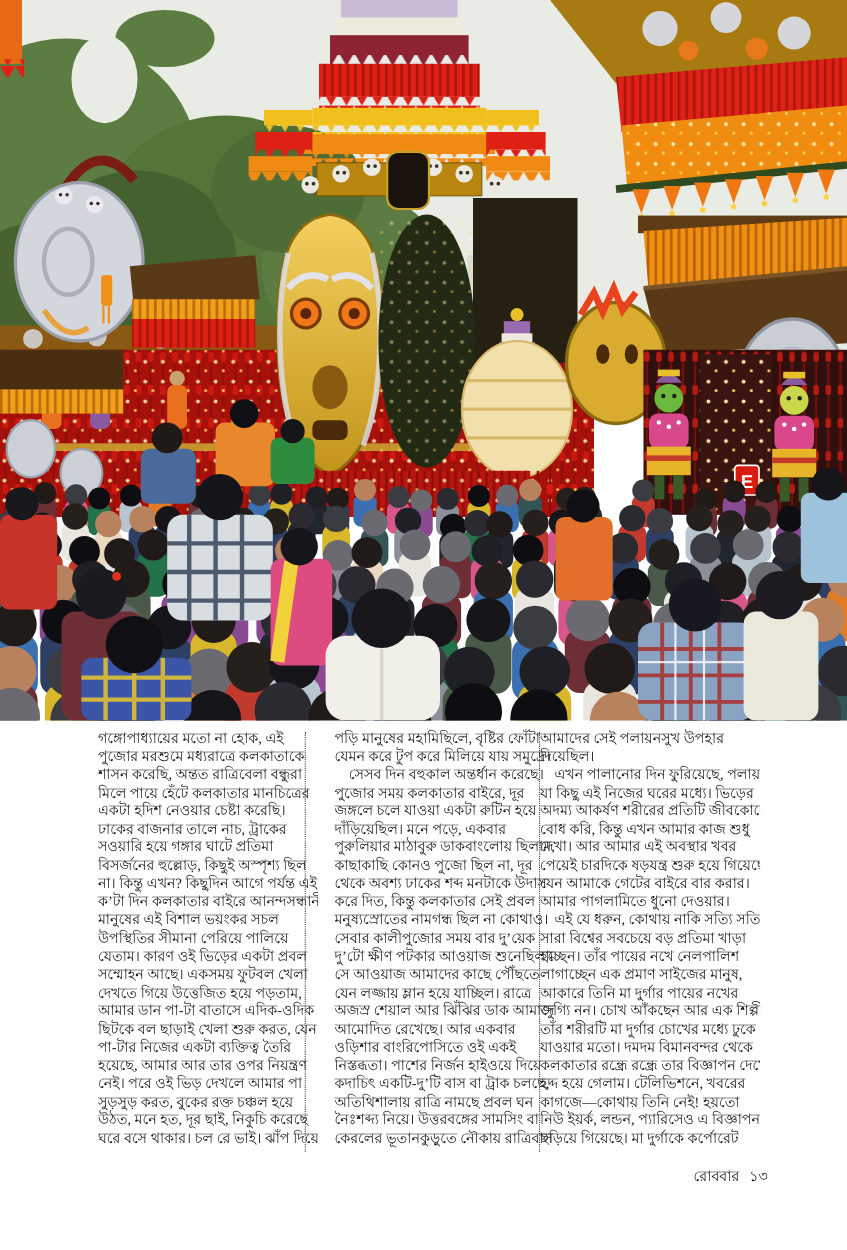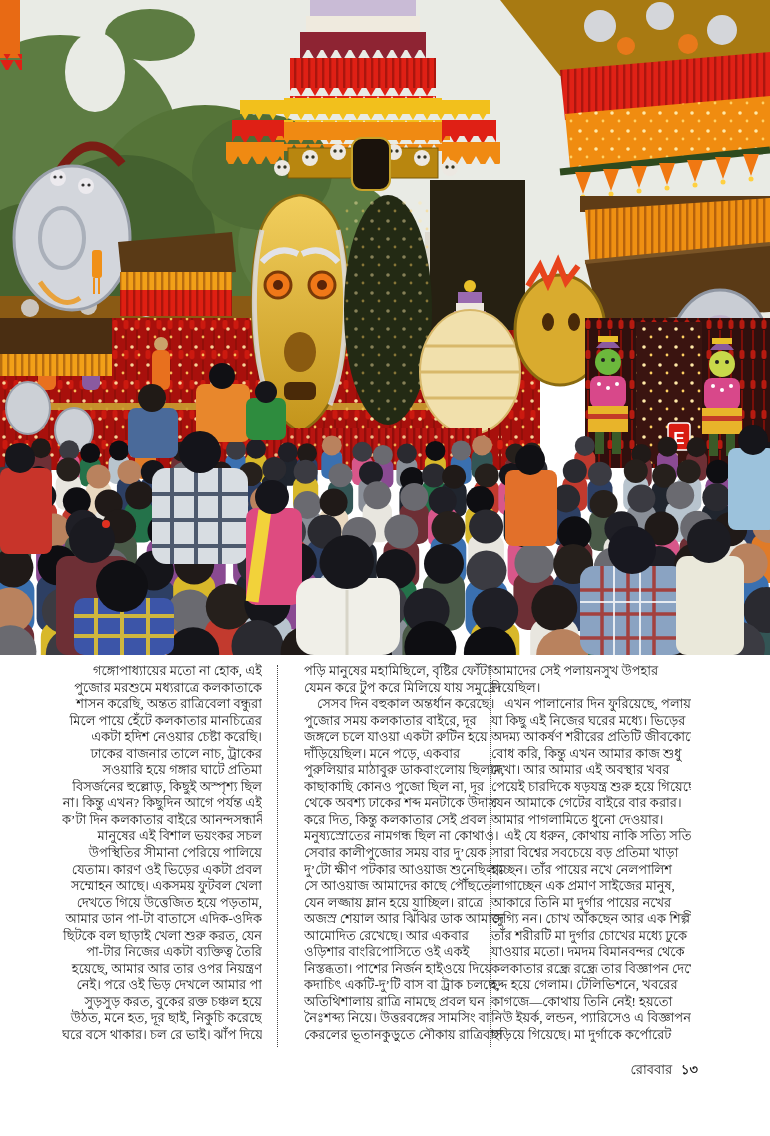--- a/index.html
+++ b/index.html
@@ -2,26 +2,26 @@
 <html><head>
 <meta charset="utf-8">
 <style>
   html,body{margin:0;padding:0;background:#ffffff;}
   body{width:770px;height:1136px;position:relative;overflow:hidden;
        font-family:"Liberation Serif",serif;color:#1a1a1a;}
   .photo{position:absolute;left:0;top:0;width:770px;height:655px;overflow:hidden;}
   .photo svg{display:block;}
   .col{position:absolute;top:663px;width:200px;font-size:13px;line-height:16.55px;
        white-space:pre;overflow:hidden;height:384px;}
-  #col1{left:62px;text-align:right;} #col2{left:304px;} #col3{left:491px;}
+  #col1{left:89px;} #col2{left:304px;} #col3{left:491px;}
   .sep{position:absolute;top:665px;height:382px;width:0;border-left:1px dotted #444;}
   #sep1{left:277px;} #sep2{left:490px;}
   .footer{position:absolute;top:1060px;left:503px;width:195px;text-align:right;
           font-size:13px;}
-  .footer .pgnum{margin-left:9px;font-weight:bold;}
+  .footer .pgnum{margin-left:9px;}
 </style>
 </head>
 <body>
 
 <div class="photo">
 <svg width="770" height="655" viewBox="0 0 770 655" xmlns="http://www.w3.org/2000/svg">
   <defs>
     <linearGradient id="gg" x1="0" y1="0" x2="0" y2="1">
       <stop offset="0" stop-color="#f2cf5e"></stop>
           <stop offset="1" stop-color="#c3941a"></stop>

